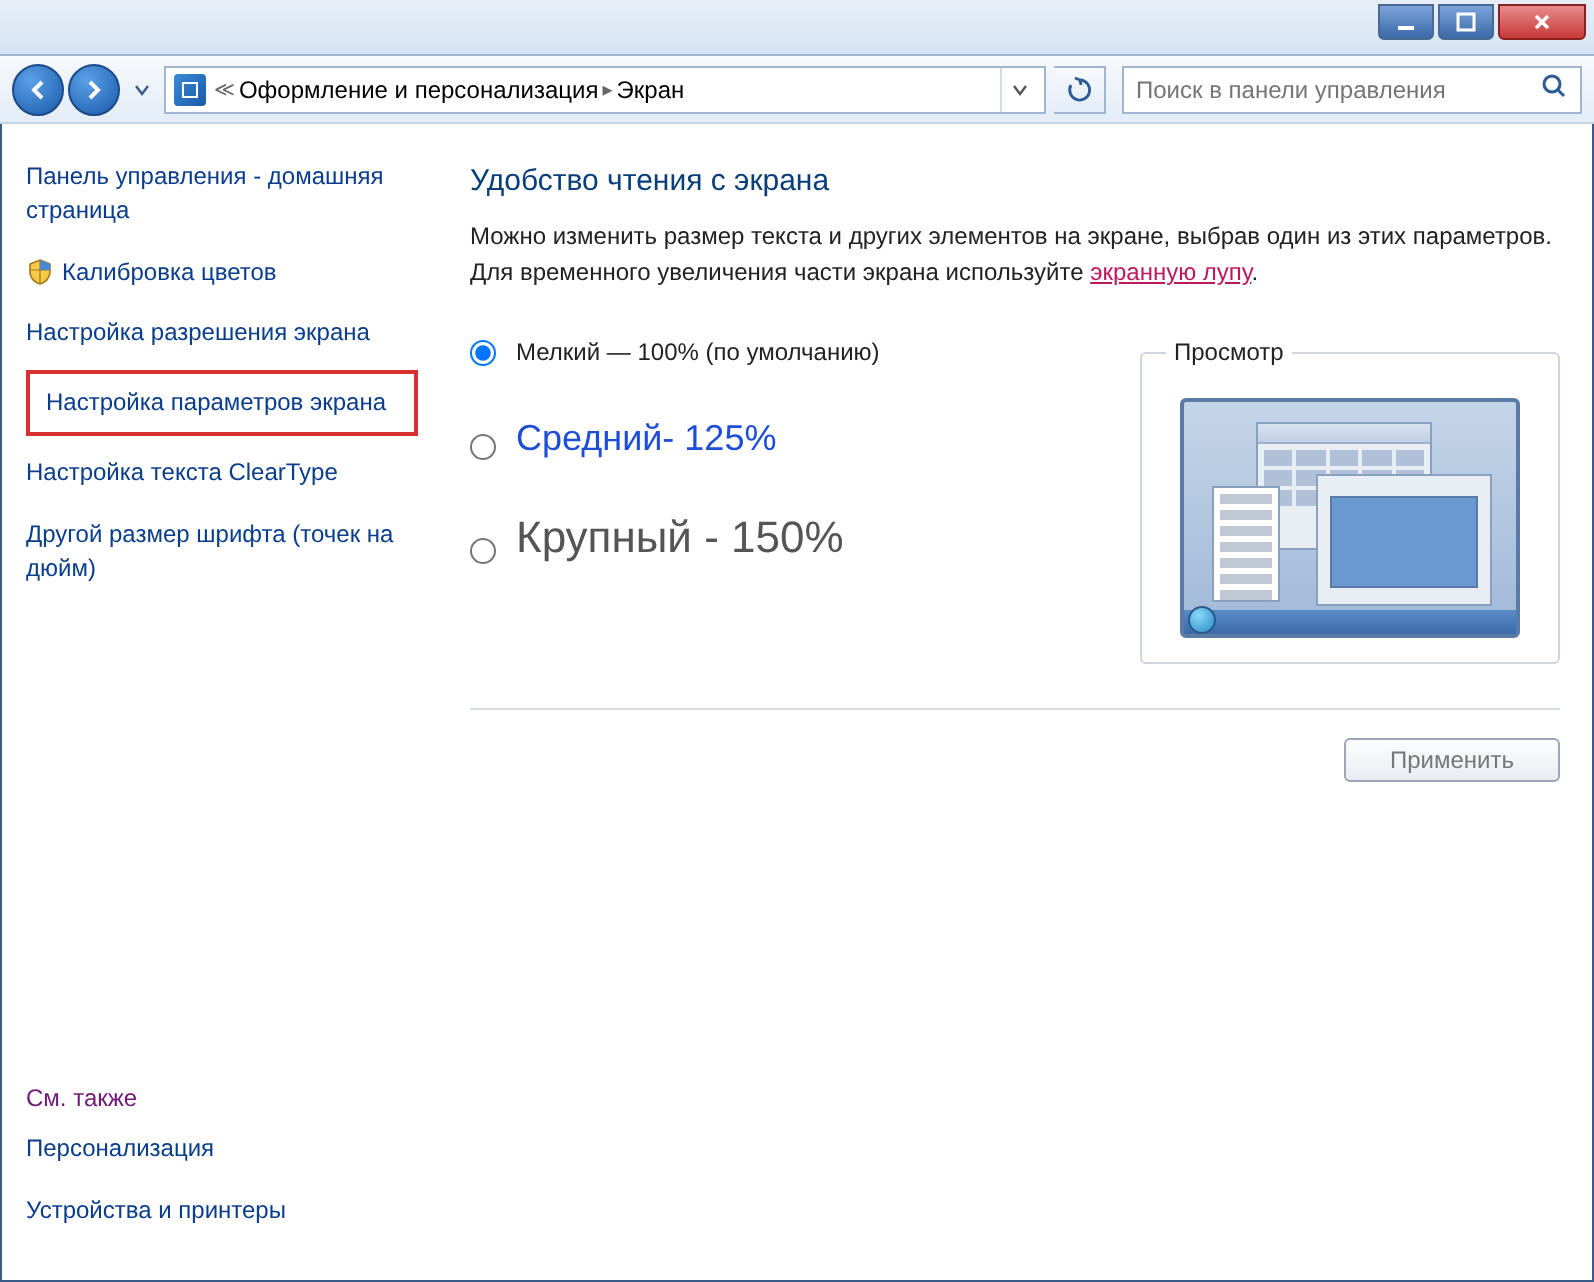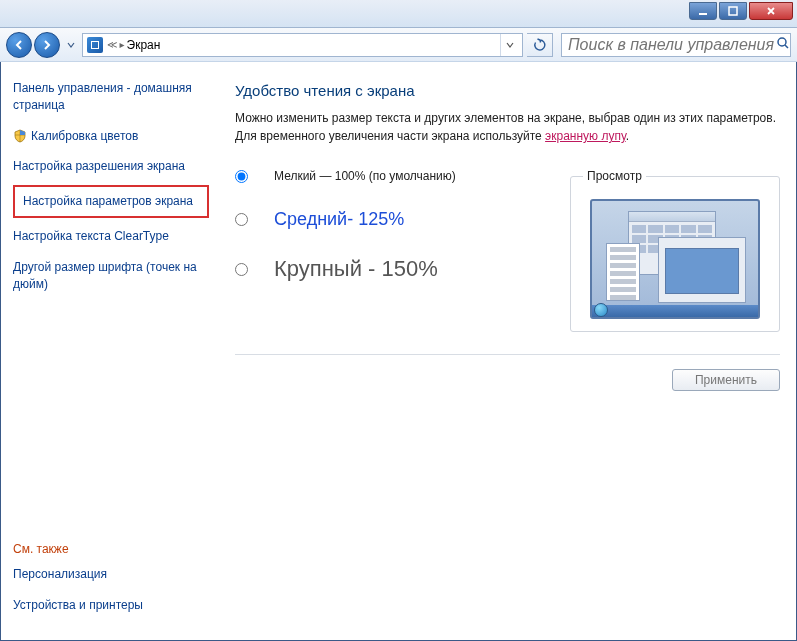--- a/index.html
+++ b/index.html
@@ -19,44 +19,44 @@
   .nav-arrow svg { width: 12px; height: 12px; }
   .nav-chevron-small { width: 14px; height: 26px; display: flex; align-items: center; justify-content: center; color: #3a5a88; cursor: pointer; }
   .address-bar { flex: 1; height: 24px; border: 1px solid #a0b5d0; background: #fff; display: flex; align-items: center; padding: 0 4px; gap: 4px; overflow: hidden; }
   .address-icon { width: 16px; height: 16px; background: linear-gradient(135deg, #3a8ad8, #1a5aa8); border-radius: 2px; display: flex; align-items: center; justify-content: center; flex-shrink: 0; }
   .address-icon-inner { width: 8px; height: 8px; border: 1px solid #fff; }
   .breadcrumb { display: flex; align-items: center; gap: 2px; color: #000; flex: 1; }
   .bc-sep { color: #666; font-size: 10px; }
   .address-dropdown { width: 18px; height: 22px; border-left: 1px solid #d0dae8; display: flex; align-items: center; justify-content: center; color: #555; cursor: pointer; }
   .refresh-btn { width: 26px; height: 24px; border: 1px solid #a0b5d0; border-left: none; background: linear-gradient(to bottom, #f7f9fc, #e3ecf7); display: flex; align-items: center; justify-content: center; color: #2a5a98; cursor: pointer; }
   .search-box { width: 230px; height: 24px; border: 1px solid #a0b5d0; background: #fff; display: flex; align-items: center; padding: 0 6px; margin-left: 4px; }
-  .search-input { flex: 1; border: none; outline: none; font-style: italic; color: #888; font-size: 16px; font-family: inherit; }
+  .search-input { flex: 1; border: none; outline: none; color: #888; font-size: 12px; font-family: inherit; }
   .search-icon { color: #2a5a98; cursor: pointer; }
   
   
   .content-wrapper { display: flex; height: calc(100% - 62px); border: 1px solid #3a5a88; border-top: none; }
   .help-icon { position: absolute; right: 12px; top: 70px; width: 16px; height: 16px; border-radius: 50%; background: radial-gradient(circle at 35% 30%, #7ab8f8, #2a6ab8); color: #fff; font-size: 11px; font-weight: bold; display: flex; align-items: center; justify-content: center; cursor: pointer; }
   
   
   .sidebar { width: 220px; background: #fff; padding: 18px 12px 12px 12px; display: flex; flex-direction: column; justify-content: flex-end; }
   .sidebar-link { color: #0a3e8c; font-size: 12px; margin-bottom: 14px; cursor: pointer; line-height: 1.4; display: flex; align-items: flex-start; gap: 4px; }
   .shield-icon { width: 14px; height: 14px; flex-shrink: 0; margin-top: 1px; }
   .highlighted { border: 2.5px solid #d83030; padding: 6px 8px; margin-bottom: 10px; margin-top: -4px; }
   .sidebar-spacer { flex: 1; }
-  .see-also { color: #c2410c; font-size: 12px; margin-bottom: 10px; }
+  .see-also { color: #701a75; font-size: 12px; margin-bottom: 10px; }
   
   
   .main-panel { flex: 1; background: #fff; padding: 20px 16px 20px 14px; position: relative; }
   .main-title { color: #083e7a; font-size: 15px; font-weight: normal; margin-bottom: 10px; }
   .main-desc { color: #222; font-size: 12px; line-height: 1.5; margin-bottom: 24px; }
   .text-link { color: #be185d; text-decoration: underline; cursor: pointer; }
   
   .options-row { display: flex; align-items: flex-start; gap: 30px; }
   .radio-col { flex: 1; }
-  .radio-item { display: flex; align-items: center; gap: 26px; margin-bottom: 26px; cursor: pointer; }
+  .radio-item { display: flex; align-items: flex-end; gap: 10px; margin-bottom: 26px; cursor: pointer; }
   .radio-item input { cursor: pointer; }
   .radio-label { color: #222; }
   .radio-label.sm { font-size: 12px; }
   .radio-label.md { font-size: 18px; color: #1d4ed8; }
   .radio-label.lg { font-size: 22px; color: #555; }
   
   .preview-col { width: 210px; }
   .preview-fieldset { border: 1px solid #d0d5dd; border-radius: 3px; padding: 12px; }
   .preview-legend { font-size: 12px; color: #222; padding: 0 4px; }
   .preview-monitor { width: 170px; height: 120px; background: linear-gradient(to bottom, #c5d5e8, #a0b8d8); border: 2px solid #5a7aa8; border-radius: 3px; position: relative; margin: 4px auto 0 auto; }
@@ -115,20 +115,21 @@
     <svg width="8" height="8" viewBox="0 0 8 8">
         <path d="M1 2 L4 6 L7 2" stroke="currentColor" stroke-width="1.2" fill="none"></path>
       </svg>
   </div>
   <div class="address-bar">
     <div class="address-icon">
         <div class="address-icon-inner"></div>
       </div>
     <div class="breadcrumb">
       <span class="bc-sep">≪</span>
+      <span>Оформление и персонализация</span>
       <span class="bc-sep">▸</span>
       <span>Экран</span>
     </div>
     <div class="address-dropdown">
       <svg width="8" height="8" viewBox="0 0 8 8">
           <path d="M1 2 L4 6 L7 2" stroke="currentColor" stroke-width="1.2" fill="none"></path>
         </svg>
     </div>
   </div>
   <div class="refresh-btn">

